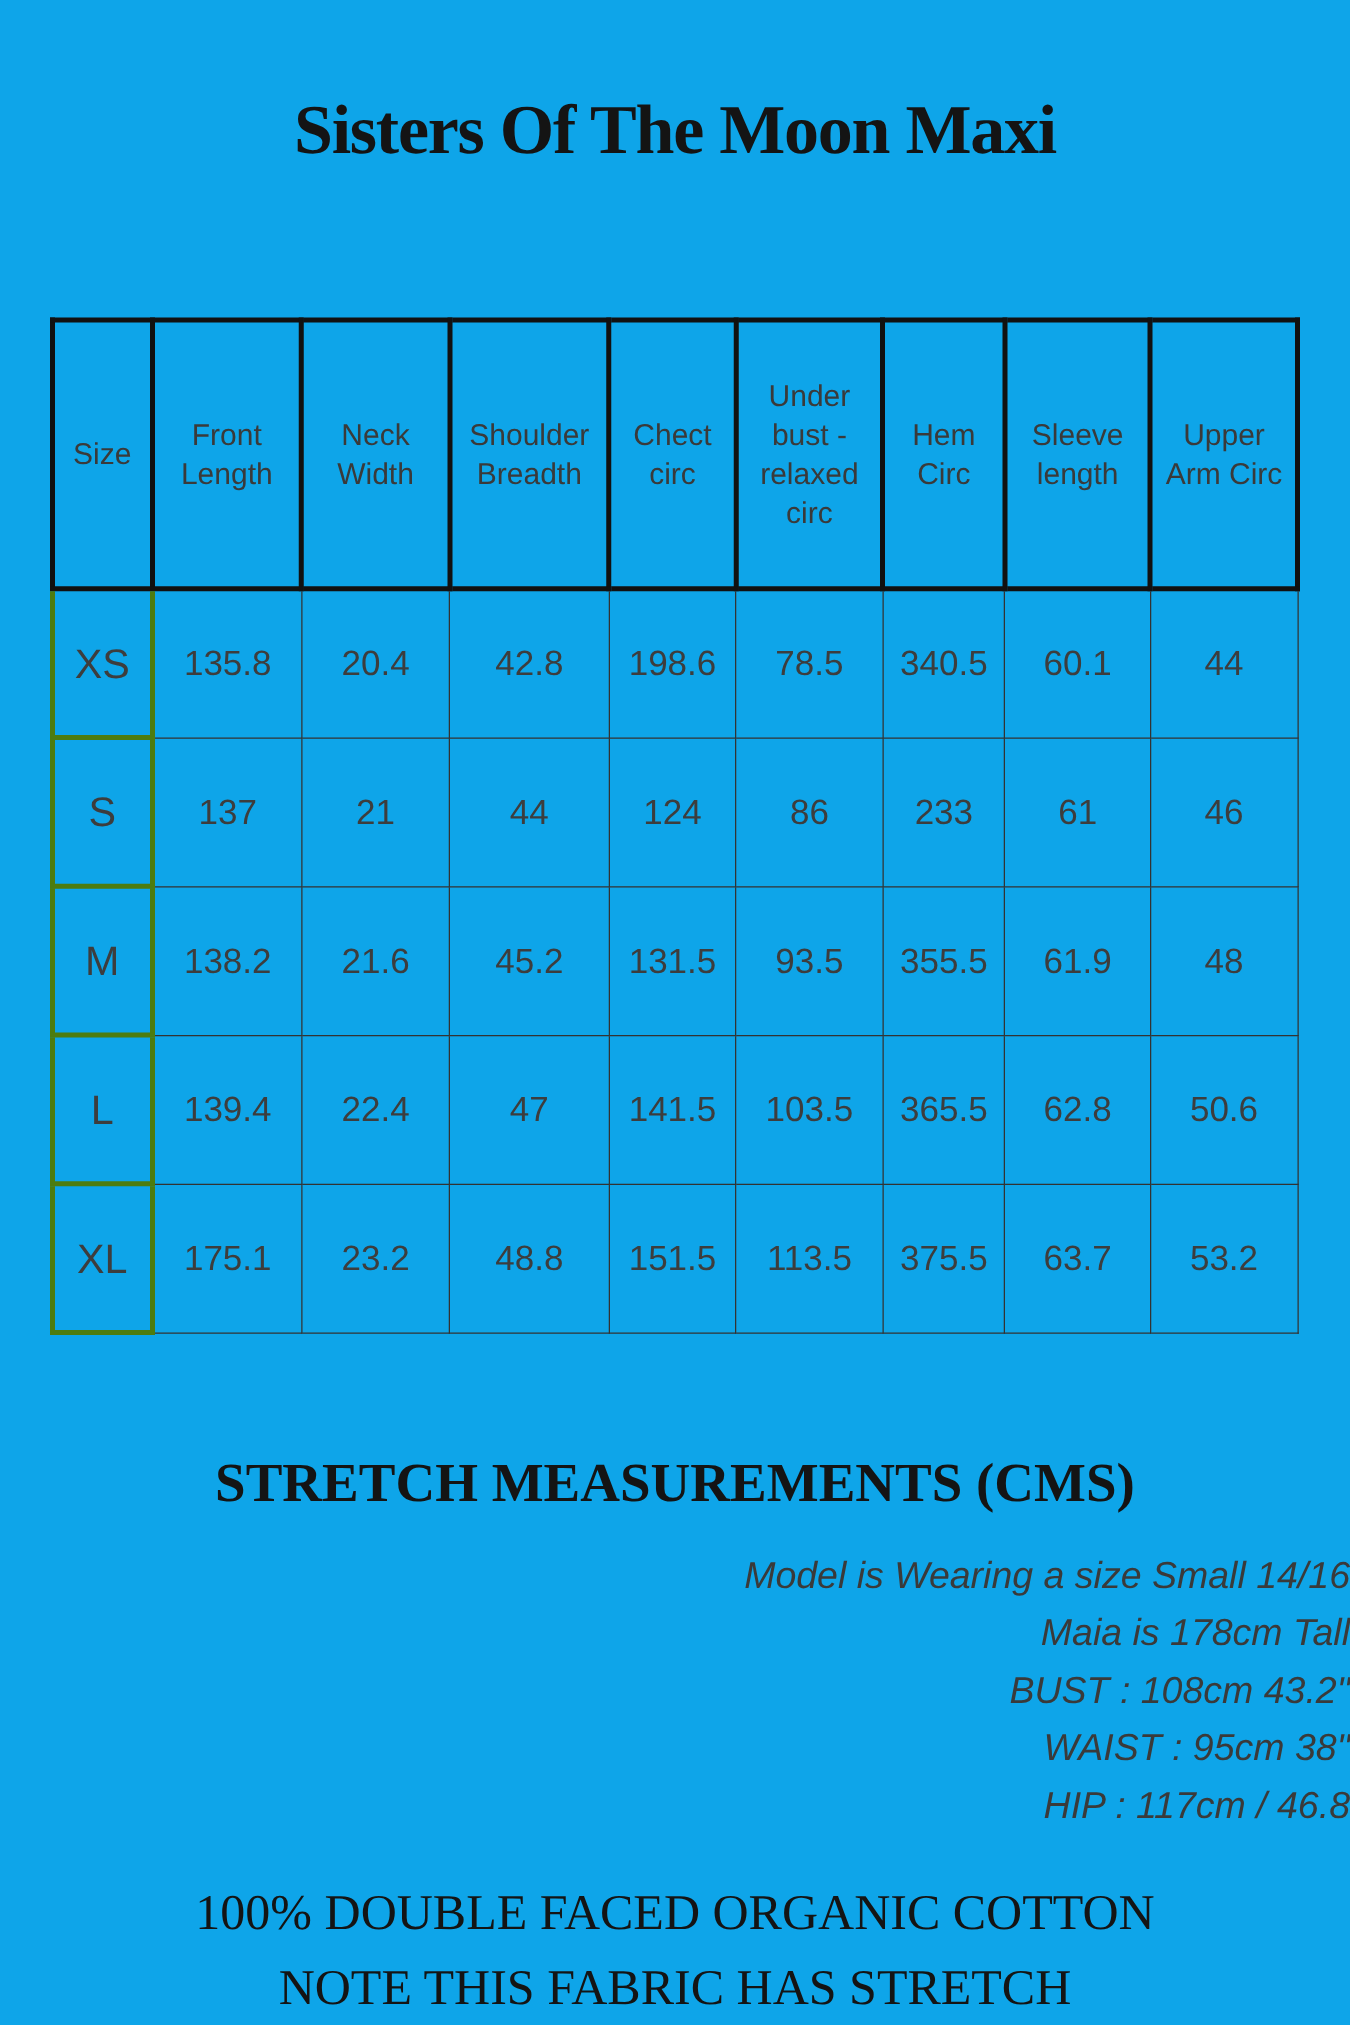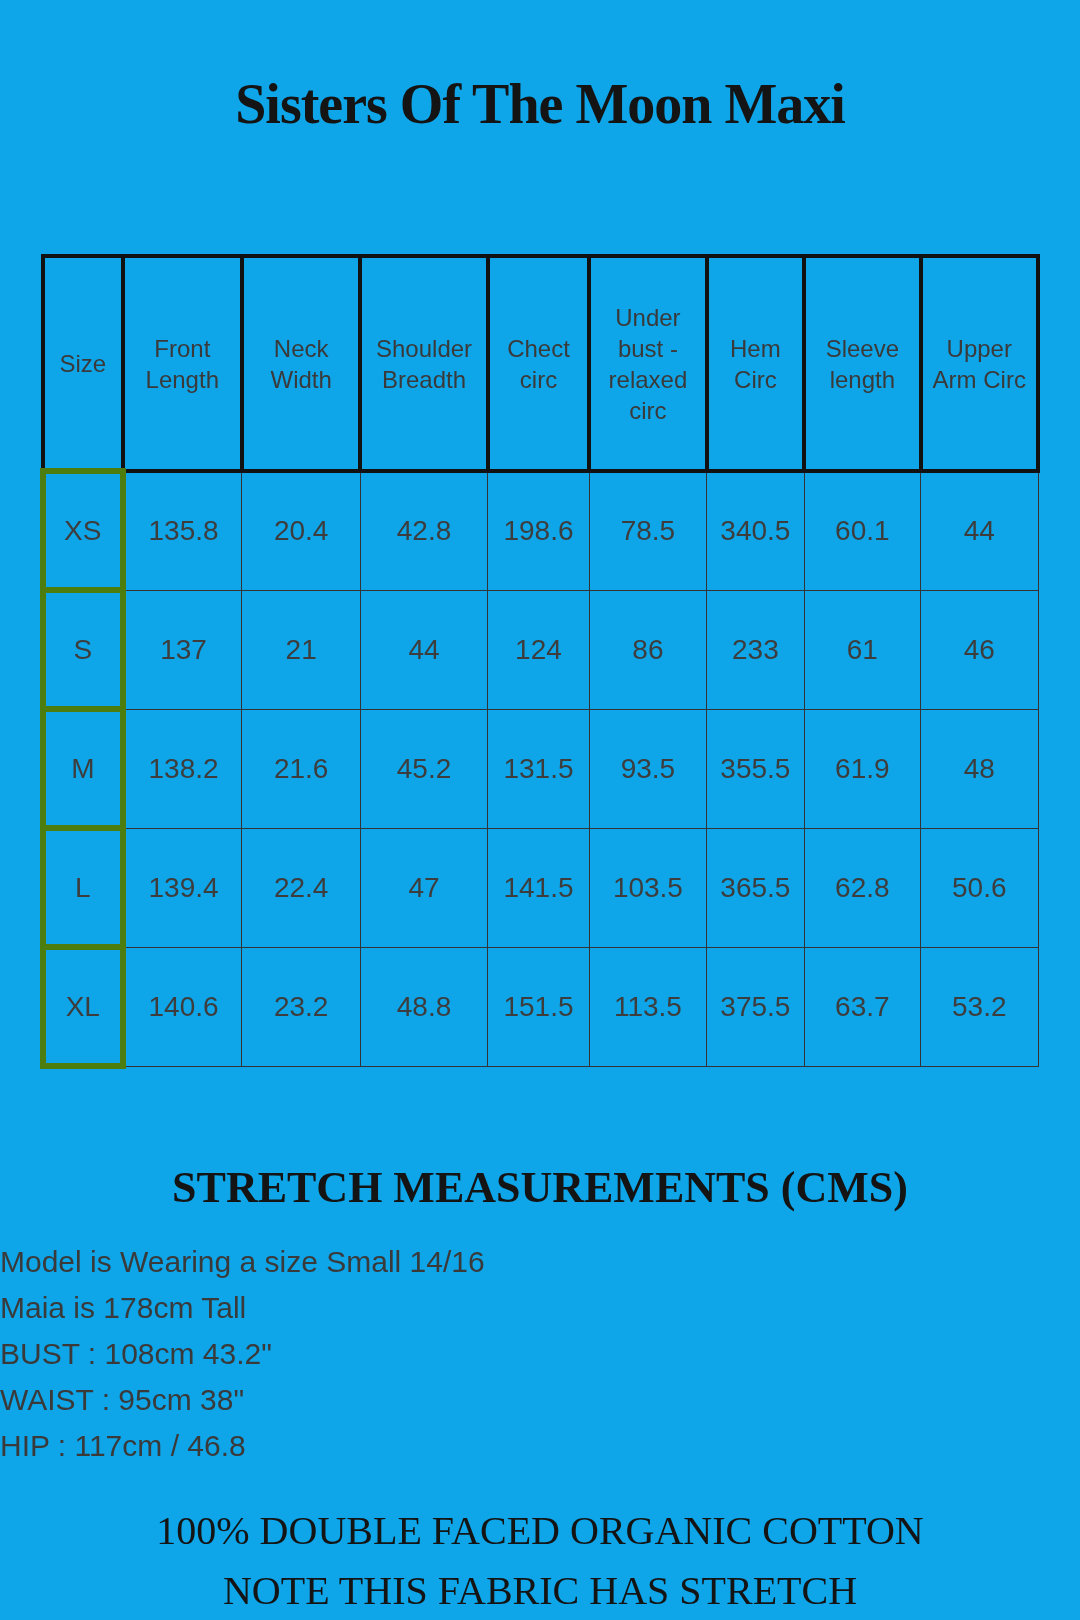--- a/index.html
+++ b/index.html
@@ -53,40 +53,41 @@
     font-size: 24px;
     line-height: 31px;
     color: #3a3a3a;
   }
   table.size-chart td.val {
     border: 1px solid #333333;
     font-size: 28px;
     color: #3d3d3d;
   }
   table.size-chart td.size-col {
-    border: 6px solid #4d7c0f;
-    font-size: 28px;
+    border: 4px solid #4d7c0f;
+    font-size: 33px;
     color: #3d3d3d;
   }
   .measurements-heading {
     margin: 92px 0 0 0;
     text-align: center;
     font-family: "Liberation Serif", serif;
     font-weight: 700;
     font-size: 44px;
     line-height: 54px;
     letter-spacing: 0px;
     color: #141414;
   }
   .model-info {
     margin-top: 24px;
-    text-align: left;
+    text-align: right;
     font-size: 30px;
     line-height: 46px;
     color: #3a3a3a;
+    font-style: italic;
   }
   .fabric-note {
     margin-top: 32px;
     text-align: center;
     font-family: "Liberation Serif", serif;
     font-weight: 400;
     font-size: 40px;
     line-height: 60px;
     color: #141414;
   }
@@ -163,21 +164,21 @@
         <td class="val">22.4</td>
         <td class="val">47</td>
         <td class="val">141.5</td>
         <td class="val">103.5</td>
         <td class="val">365.5</td>
         <td class="val">62.8</td>
         <td class="val">50.6</td>
       </tr>
       <tr>
         <td class="size-col">XL</td>
-        <td class="val">140.6</td>
+        <td class="val">175.1</td>
         <td class="val">23.2</td>
         <td class="val">48.8</td>
         <td class="val">151.5</td>
         <td class="val">113.5</td>
         <td class="val">375.5</td>
         <td class="val">63.7</td>
         <td class="val">53.2</td>
       </tr>
     </tbody>
   </table>

